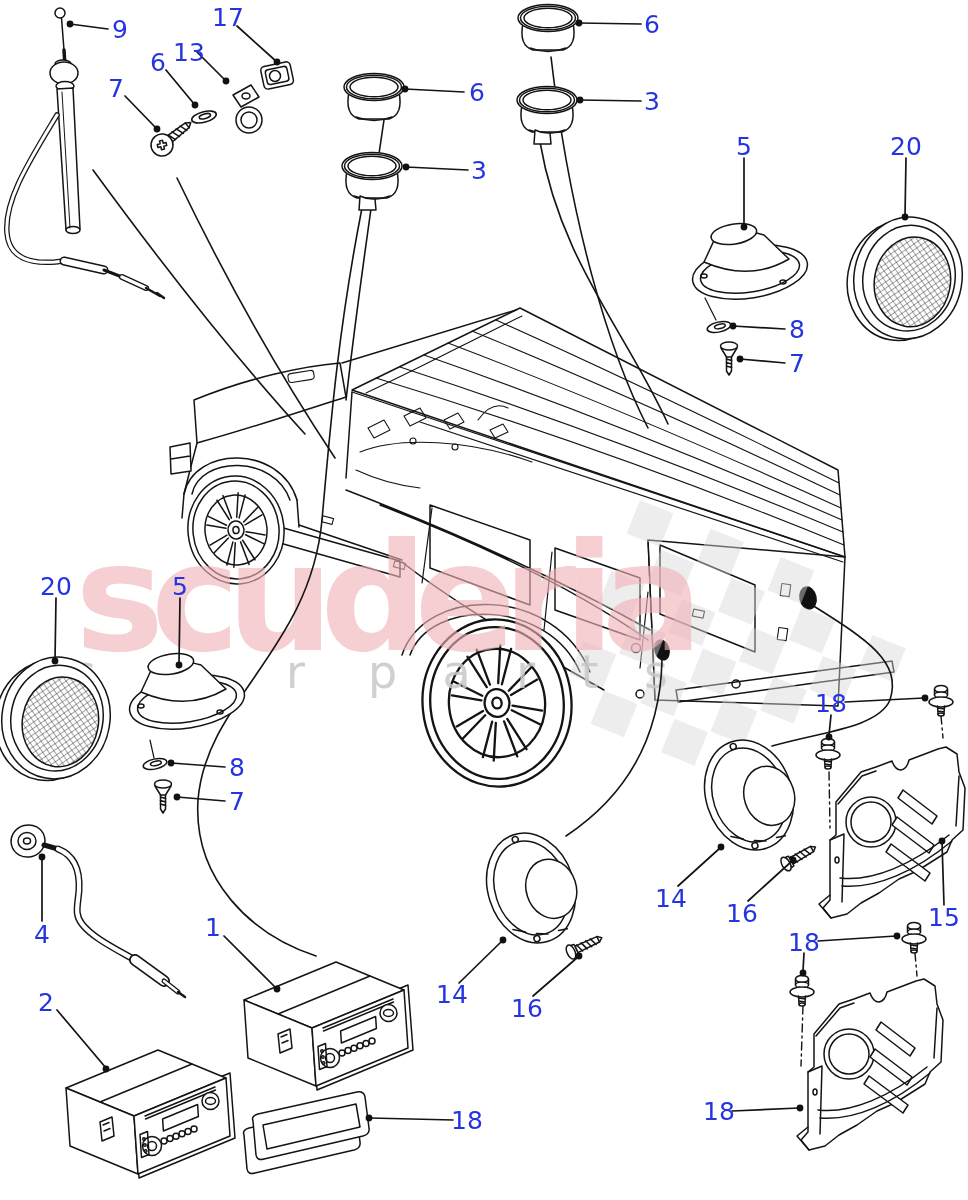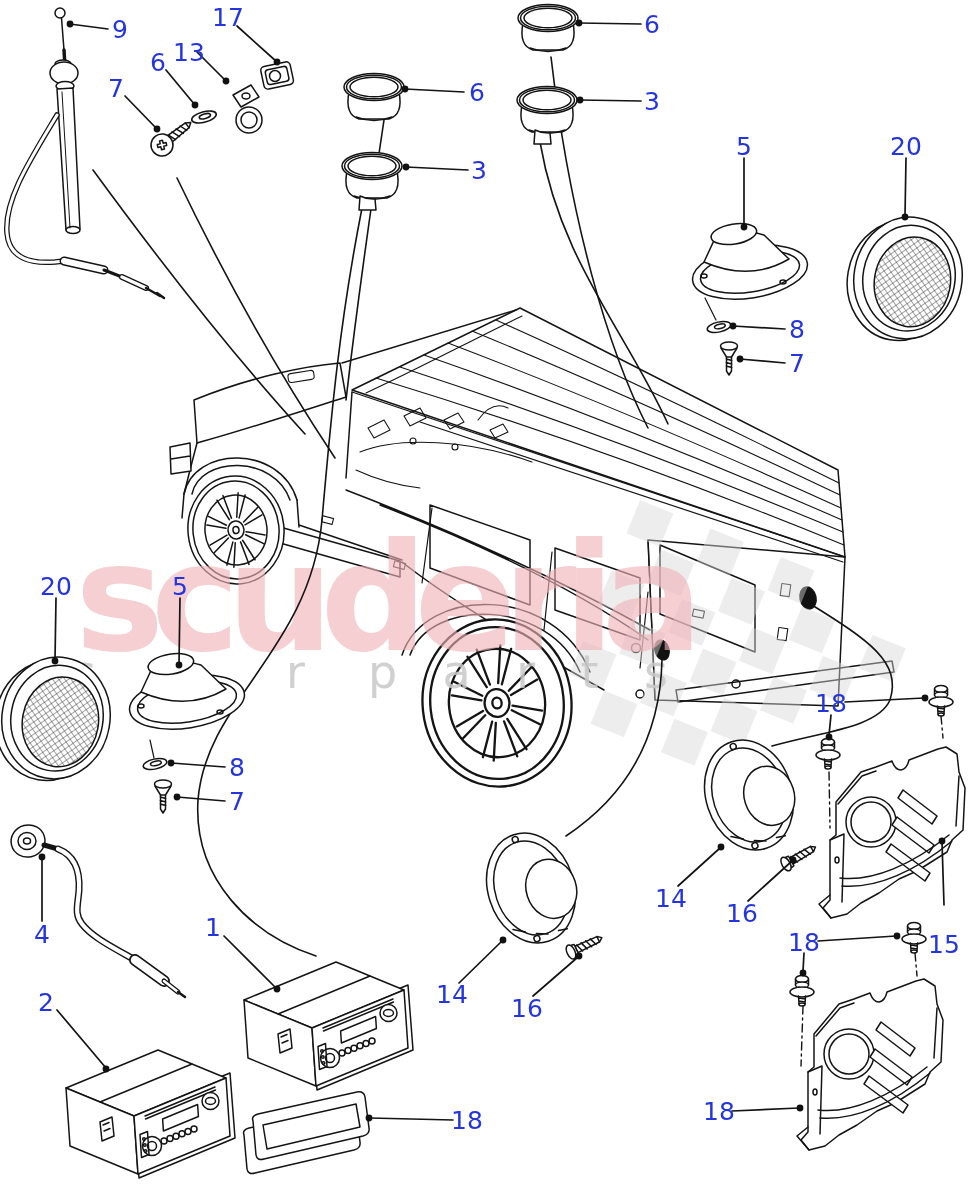--- a/index.html
+++ b/index.html
@@ -398,17 +398,17 @@
 <div class="co" style="left:237px;top:801px">7</div>
 <div class="co" style="left:42px;top:934px">4</div>
 <div class="co" style="left:213px;top:927px">1</div>
 <div class="co" style="left:46px;top:1002px">2</div>
 <div class="co" style="left:467px;top:1120px">18</div>
 <div class="co" style="left:452px;top:994px">14</div>
 <div class="co" style="left:527px;top:1008px">16</div>
 <div class="co" style="left:671px;top:898px">14</div>
 <div class="co" style="left:742px;top:913px">16</div>
 <div class="co" style="left:831px;top:703px">18</div>
-<div class="co" style="left:944px;top:944px">15</div>
+<div class="co" style="left:944px;top:917px">15</div>
 <div class="co" style="left:804px;top:942px">18</div>
 <div class="co" style="left:719px;top:1111px">18</div>
 
 </div>
 
 </body></html>

